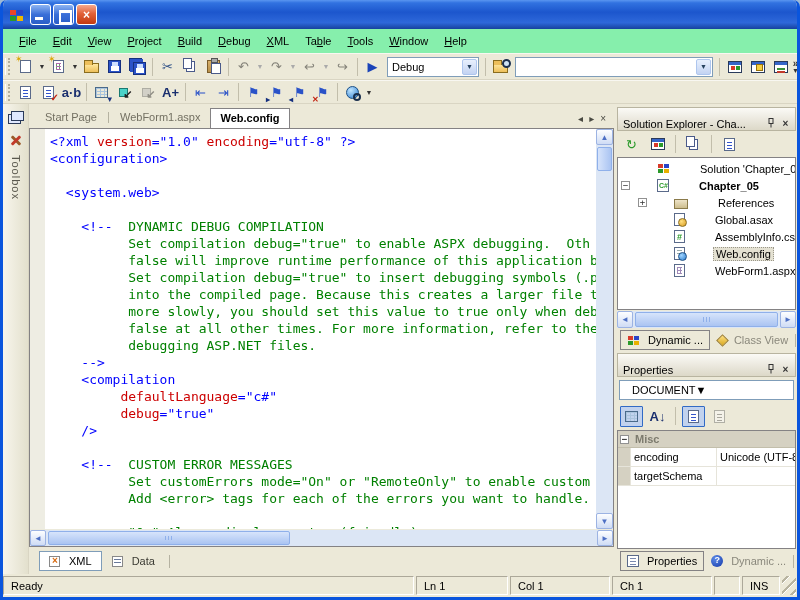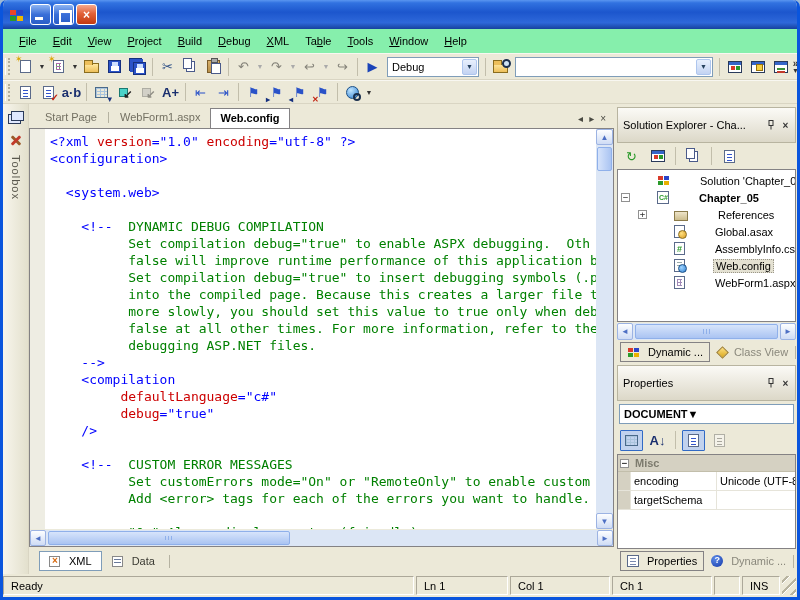--- a/index.html
+++ b/index.html
@@ -110,21 +110,21 @@
   .hthumb::after{content:"";position:absolute;left:50%;top:4px;bottom:4px;width:9px;margin-left:-4px;
     background:repeating-linear-gradient(90deg,#8fb0ea 0 1px,transparent 1px 3px);}
   .sspace{flex:1;}
   .doc-tabs{height:27px;flex:none;display:flex;align-items:flex-start;padding:4px 0 0 10px;}
   .dtab{display:flex;align-items:center;gap:5px;font-size:11px;padding:3px 9px;color:#3a3a32;border:1px solid transparent;}
   .dtab.active{background:#fff;border:1px solid #7f9db9;color:#000;}
   .dsep{width:1px;height:13px;background:#b5b2a1;margin:4px 4px 0;}
   
   .splitter{width:3px;flex:none;}
   .right-col{flex:1;display:flex;flex-direction:column;padding:3px 1px 0 0;min-width:0;}
-  .panel-title{height:36px;flex:none;display:flex;align-items:center;padding:0 2px 0 5px;
+  .panel-title{height:24px;flex:none;display:flex;align-items:flex-end;padding:0 2px 0 5px;
     background:linear-gradient(180deg,#fbfaf6,#dcd8c8);border:1px solid #b8b4a0;}
   .panel-title .pt{flex:1;white-space:nowrap;overflow:hidden;}
   .pt-btn{width:15px;height:14px;flex:none;display:flex;align-items:center;justify-content:center;color:#333;font-size:10px;font-weight:bold;}
   .se-toolbar{height:26px;flex:none;display:flex;align-items:center;gap:3px;padding-left:3px;}
   .tree-box{height:153px;flex:none;background:#fff;border:1px solid #848284;overflow:hidden;padding-top:2px;}
   .trow{height:17px;display:flex;align-items:center;white-space:nowrap;overflow:hidden;gap:24px;}
   .exp{width:9px;height:9px;flex:none;border:1px solid #919191;background:#fff;font-size:9px;line-height:7px;text-align:center;color:#333;margin-right:3px;font-family:"DejaVu Sans Mono",monospace;}
   .expspace{width:12px;flex:none;}
   .icn{display:inline-block;position:relative;flex:none;margin-right:4px;}
   .tlabel{padding:0 2px;}
@@ -133,21 +133,21 @@
   .se-hscroll{height:17px;flex:none;display:flex;background:#dce6f5;margin-top:1px;}
   .se-hthumb{flex:1;margin:1px 2px;background:linear-gradient(180deg,#d7e4fb,#aac4f2);border:1px solid #8fb0ea;border-radius:2px;position:relative;}
   .se-hthumb::after{content:"";position:absolute;left:50%;top:4px;bottom:4px;width:9px;margin-left:-4px;
     background:repeating-linear-gradient(90deg,#8fb0ea 0 1px,transparent 1px 3px);}
   .panel-tabs{height:25px;flex:none;display:flex;align-items:flex-start;padding:2px 0 0 3px;}
   .ptab{display:flex;align-items:center;gap:4px;font-size:11px;padding:3px 6px;color:#8a887c;border:1px solid transparent;white-space:nowrap;overflow:hidden;}
   .ptab.active{background:#ece9d8;border:1px solid #848284;border-top-color:#848284;color:#000;}
   .psep{width:1px;height:13px;background:#b5b2a1;margin-top:4px;}
   
   .pp-combo{height:20px;margin:3px 2px 2px;background:#fff;border:1px solid #7f9db9;display:flex;align-items:center;padding-left:4px;position:relative;}
-  .pp-combo .cval{font-weight:bold;}
+  .pp-combo .cval{font-weight:normal;margin-left:8px;}
   .pp-toolbar{height:28px;flex:none;display:flex;align-items:center;gap:3px;padding-left:3px;}
   .grid-box{flex:1;border:1px solid #848284;background:#fff;display:flex;flex-direction:column;min-height:0;}
   .cat-row{height:17px;flex:none;background:#d5d1c2;display:flex;align-items:center;gap:3px;padding-left:2px;
     font-weight:bold;color:#7d7b6e;border-bottom:1px solid #c2beab;}
   .prow{height:19px;flex:none;display:flex;border-bottom:1px solid #e6e4da;}
   .pleft{width:13px;flex:none;background:#d5d1c2;border-right:1px solid #e6e4da;}
   .pname{width:86px;flex:none;padding:3px 3px 0;border-right:1px solid #e6e4da;white-space:nowrap;overflow:hidden;}
   .pval{flex:1;padding:3px 3px 0;white-space:nowrap;overflow:hidden;}
   .gfill{flex:1;background:#fff;}
   

